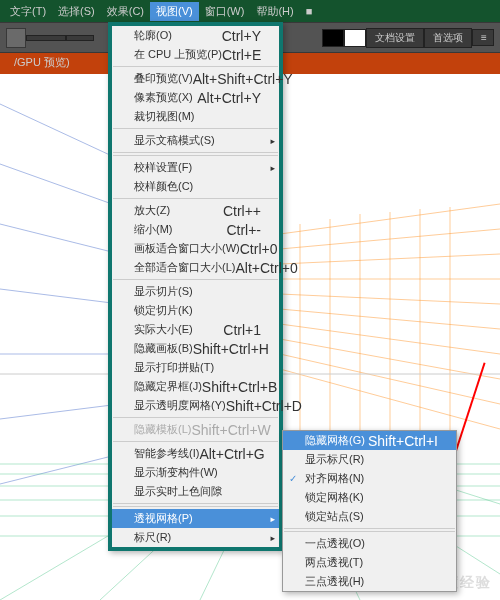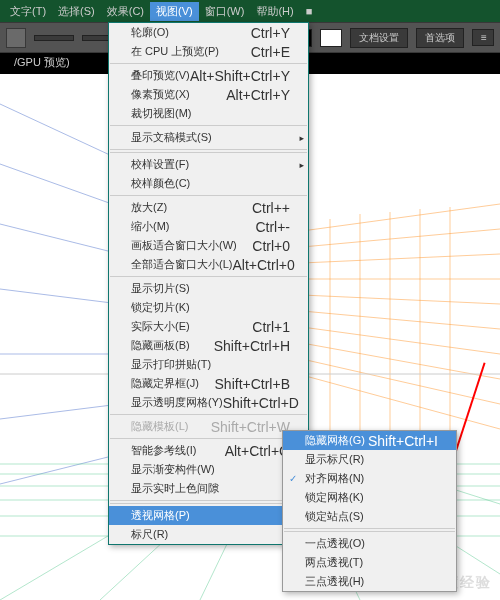--- a/index.html
+++ b/index.html
@@ -1,30 +1,30 @@
 <!DOCTYPE html>
 <html><head>
 <meta charset="utf-8">
 <style>
 *{margin:0;padding:0;box-sizing:border-box;font-family:"Microsoft YaHei",Arial,sans-serif;font-size:11px}
 body{width:500px;height:600px;background:#fff;overflow:hidden;position:relative}
 .menubar{height:22px;background:#14532d;display:flex;align-items:center;padding:0 4px;color:#ccc}
 .menubar span{padding:2px 6px;cursor:default}
 .menubar span.active{background:#4a90d9;color:#fff}
-.toolbar{height:30px;background:#535353;display:flex;align-items:center;padding:2px 6px;gap:8px;border-top:1px solid #383838}
+.toolbar{height:30px;background:#535353;display:flex;align-items:center;padding:2px 6px;gap:0;border-top:1px solid #383838}
 .tb-btn{width:20px;height:20px;background:#6a6a6a;border:1px solid #383838}
 .tb-sel{background:#3a3a3a;color:#ccc;padding:2px 8px;border:1px solid #222;font-size:10px}
 .swatch{width:22px;height:18px;border:1px solid #222}
-.subbar{height:22px;background:#000000;color:#ccc;padding:2px 8px;border-top:1px solid #383838}
+.subbar{height:22px;background:#c2410c;color:#ccc;padding:2px 8px;border-top:1px solid #383838}
 .subbar span{padding:2px 6px}
 .canvas{height:526px;background:#fff;position:relative;overflow:hidden}
 .grid{position:absolute;inset:0}
 .arrow{position:absolute;width:2px;height:180px;background:red;left:428px;top:280px;transform:rotate(18deg);transform-origin:bottom}
 .arrow::after{content:"";position:absolute;bottom:-2px;left:-5px;border:6px solid transparent;border-top:14px solid red}
-.dropdown{position:absolute;top:22px;left:108px;width:201px;background:#f0f0f0;border:1px solid #0f766e;box-shadow:2px 2px 6px rgba(0,0,0,.3);max-height:560px;overflow:visible}
+.dropdown{position:absolute;top:22px;left:108px;width:175px;background:#f0f0f0;border:4px solid #0f766e;box-shadow:2px 2px 6px rgba(0,0,0,.3);max-height:560px;overflow:visible}
 .submenu{position:absolute;top:430px;left:282px;width:175px;background:#f0f0f0;border:1px solid #999;box-shadow:2px 2px 6px rgba(0,0,0,.3)}
 .mi{display:flex;align-items:center;height:19px;padding:0 18px 0 22px;color:#333;cursor:default;position:relative;white-space:nowrap}
 .mi:hover,.mi.hl{background:#4a90d9;color:#fff}
 .mi.dis{color:#aaa}
 .mi .sc{margin-left:auto;font-size:14px}
 .mi.sub::after{content:"▸";position:absolute;right:4px;font-size:9px}
 .mi.chk::before{content:"✓";position:absolute;left:6px;color:#4a90d9;font-size:10px}
 .sep{height:1px;background:#ccc;margin:2px 1px}
 .watermark{position:absolute;right:8px;bottom:8px;color:#ddd;font-size:14px;font-weight:bold;letter-spacing:2px}
 </style>

